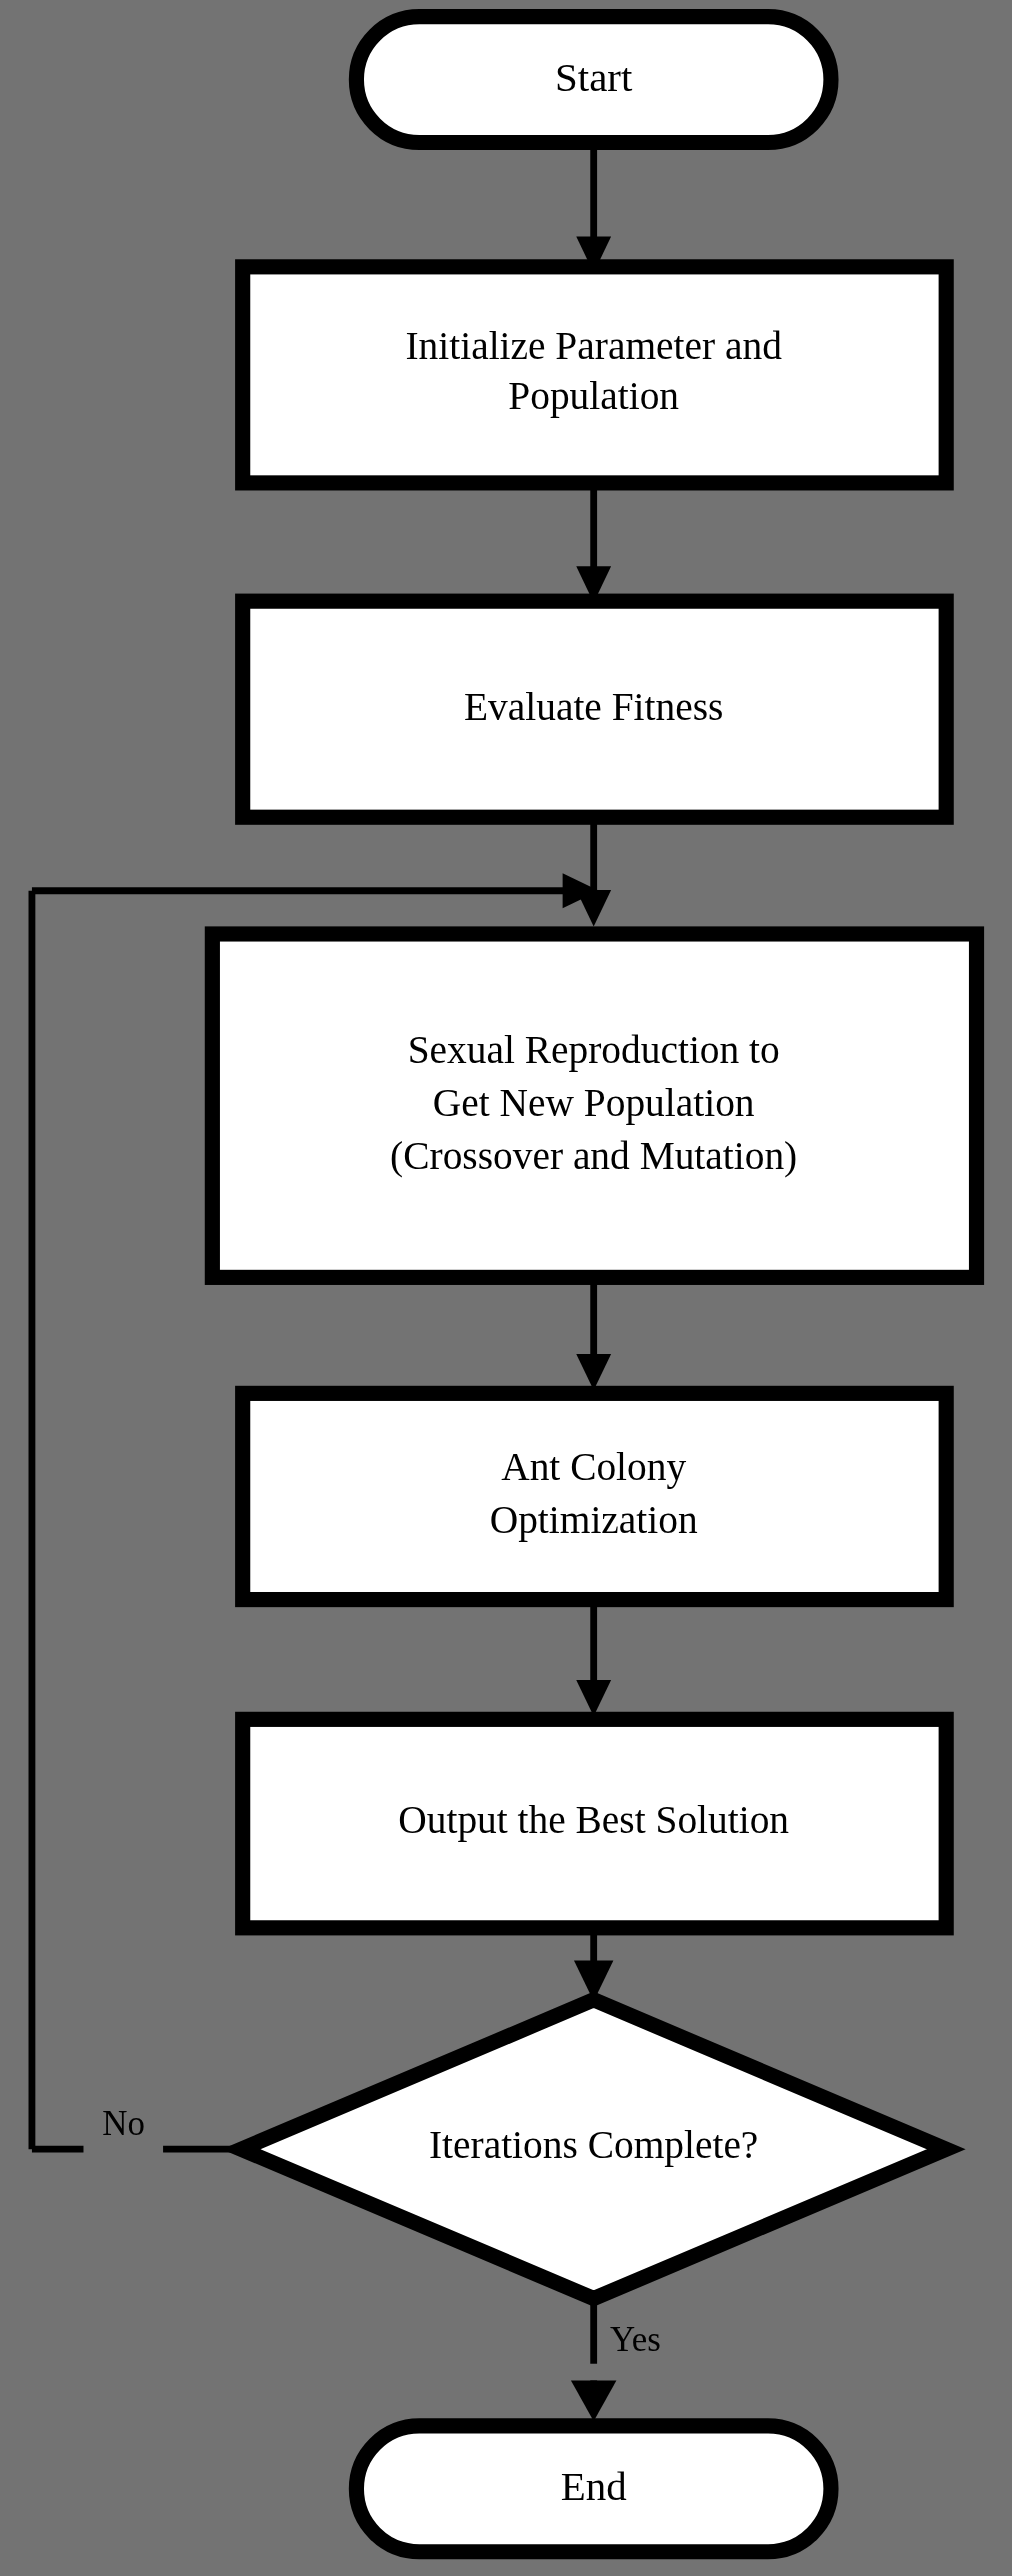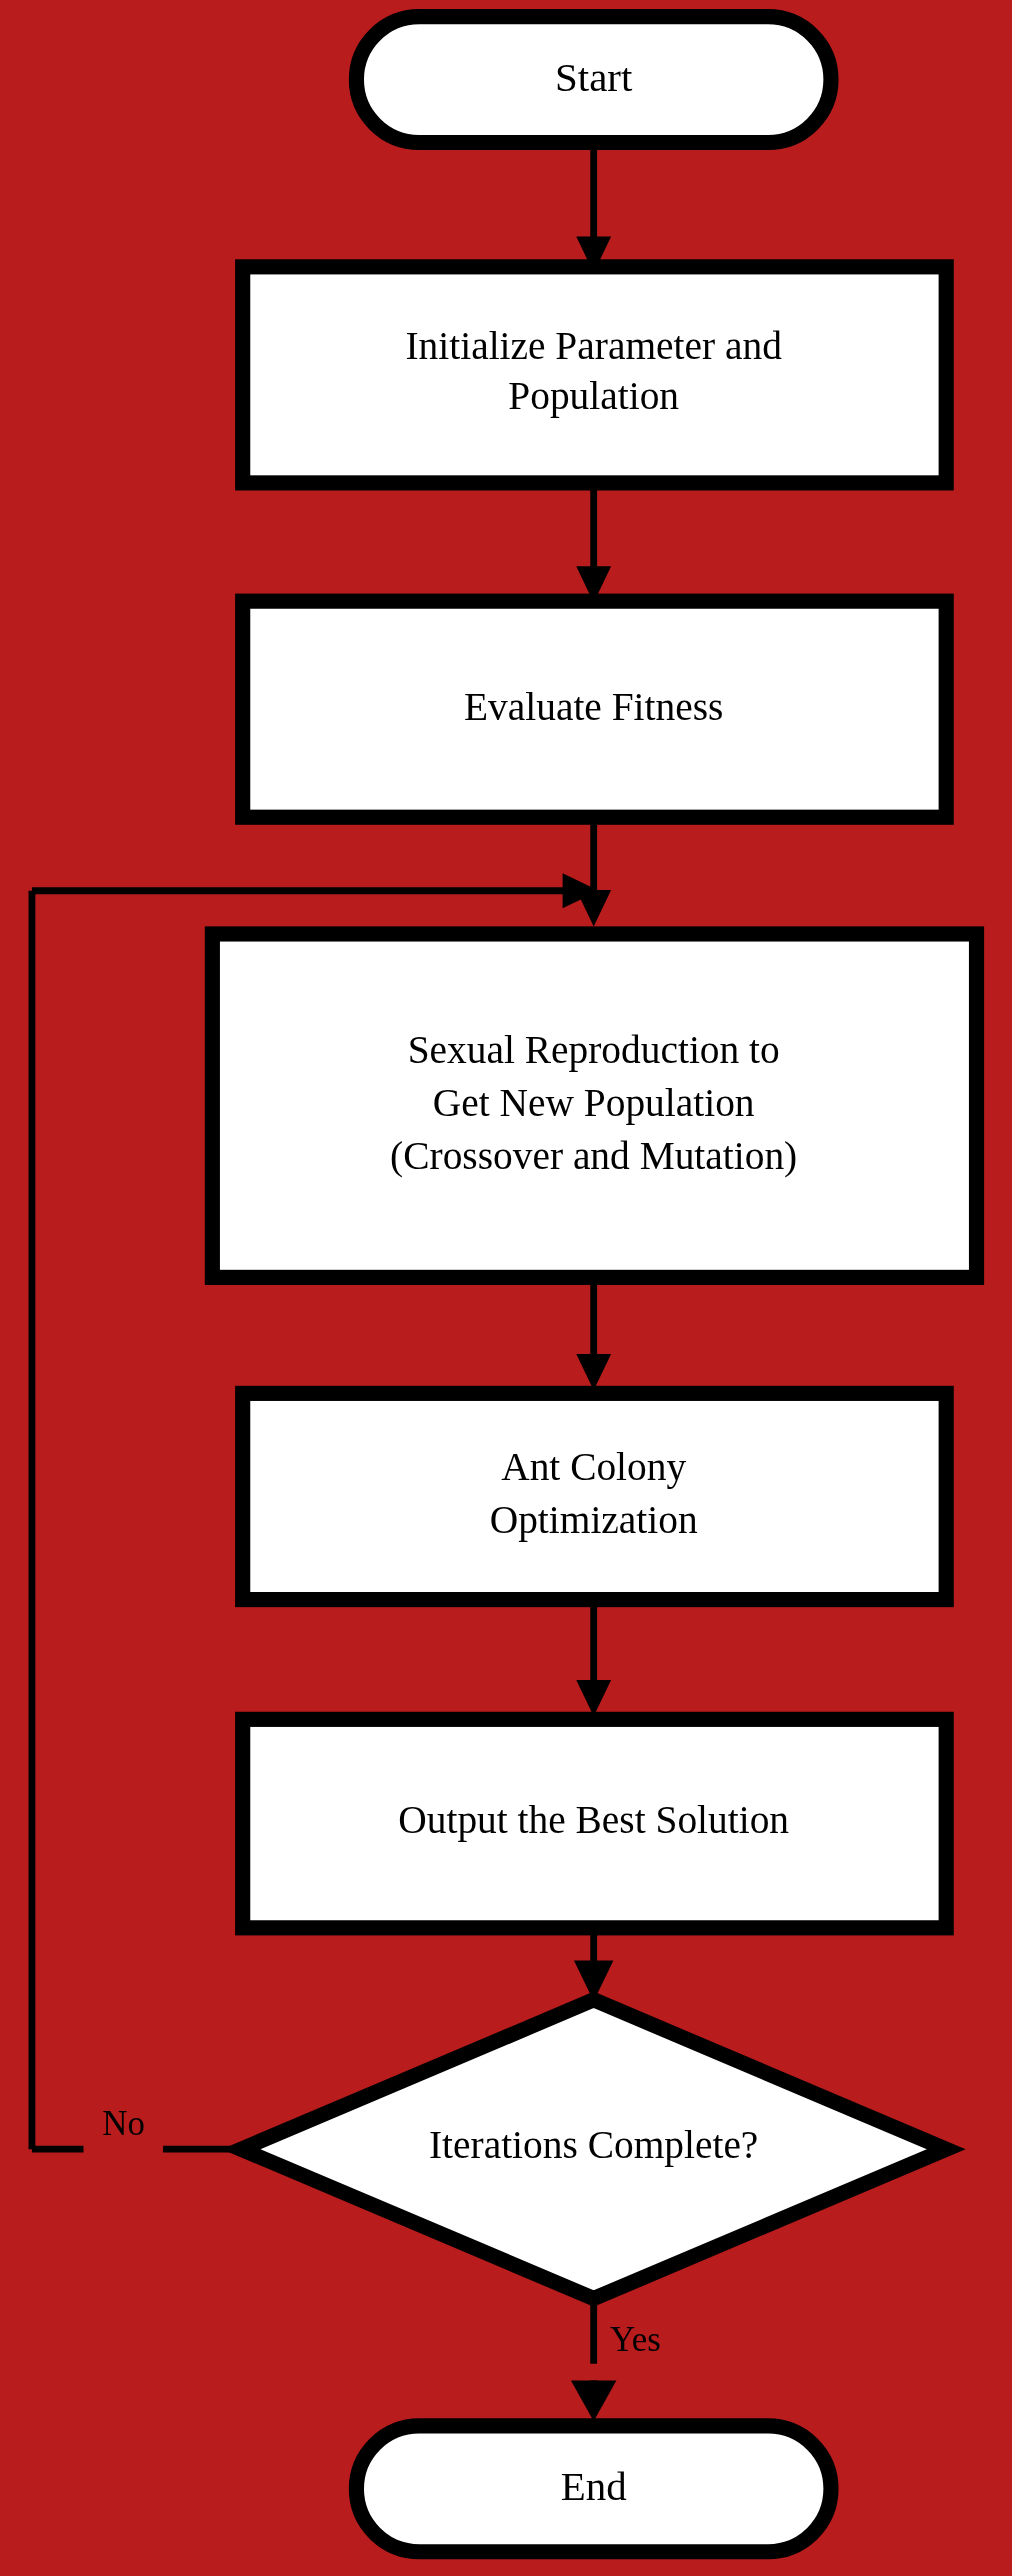--- a/index.html
+++ b/index.html
@@ -8,21 +8,21 @@
     padding: 0;
     background: #ffffff;
   }
   body {
     font-family: "Liberation Serif", "DejaVu Serif", serif;
   }
   #flowchart-root {
     position: relative;
     width: 1013px;
     height: 2576px;
-    background: #b91c1c;
+    background: #737373;
     overflow: hidden;
   }
   svg.chart-canvas {
     display: block;
     width: 1013px;
     height: 2576px;
   }
   .node-shape {
     fill: #ffffff;
     stroke: #000000;

